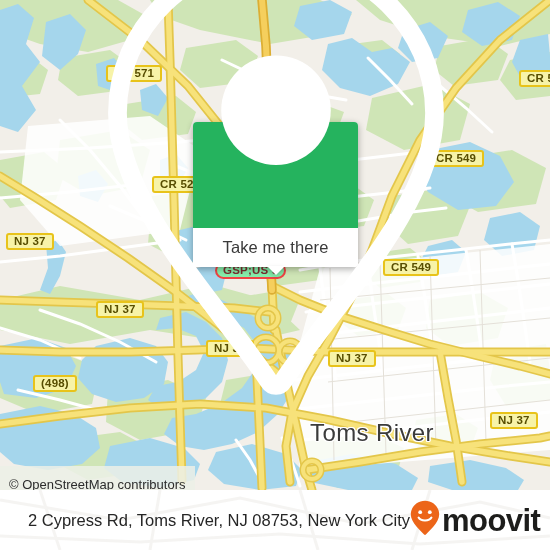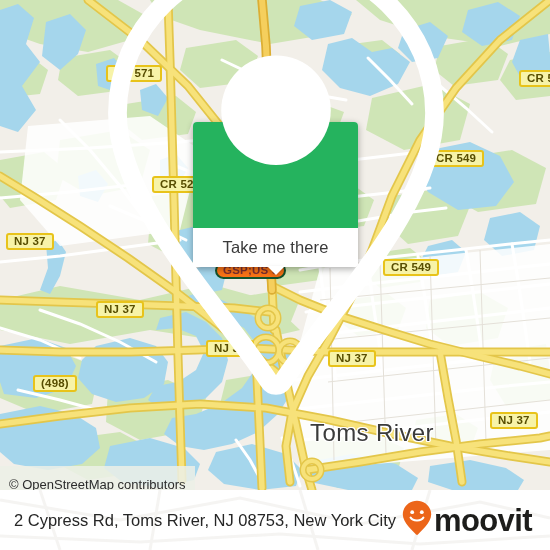--- a/index.html
+++ b/index.html
@@ -53,22 +53,22 @@
     font-weight: bold;
     letter-spacing: 0.2px;
     white-space: nowrap;
     line-height: 1;
   }
   .shield.motorway {
     background: #f6e6a0;
     border-color: #e0b93c;
   }
   .shield.toll {
-    background: #f97316;
-    border: 2px solid #14532d;
+    background: #86efac;
+    border: 2px solid #ef4444;
     border-radius: 9px;
     color: #7a2f2f;
   }
   .shield.paren {
     background: #f7f3a8;
     border-color: #e8c31a;
     color: #574d00;
   }
 
   
@@ -160,21 +160,21 @@
   #footer {
     position: absolute;
     left: 0;
     top: 490px;
     width: 550px;
     height: 60px;
     background: #ffffff;
     display: flex;
     align-items: center;
     justify-content: space-between;
-    padding: 0 18px 0 14px;
+    padding: 0 18px 0 28px;
     box-sizing: border-box;
     overflow: hidden;
   }
   #footer-bg {
     position: absolute;
     left: 0; top: 0;
     width: 550px; height: 60px;
     opacity: 0.25;
     pointer-events: none;
   }

